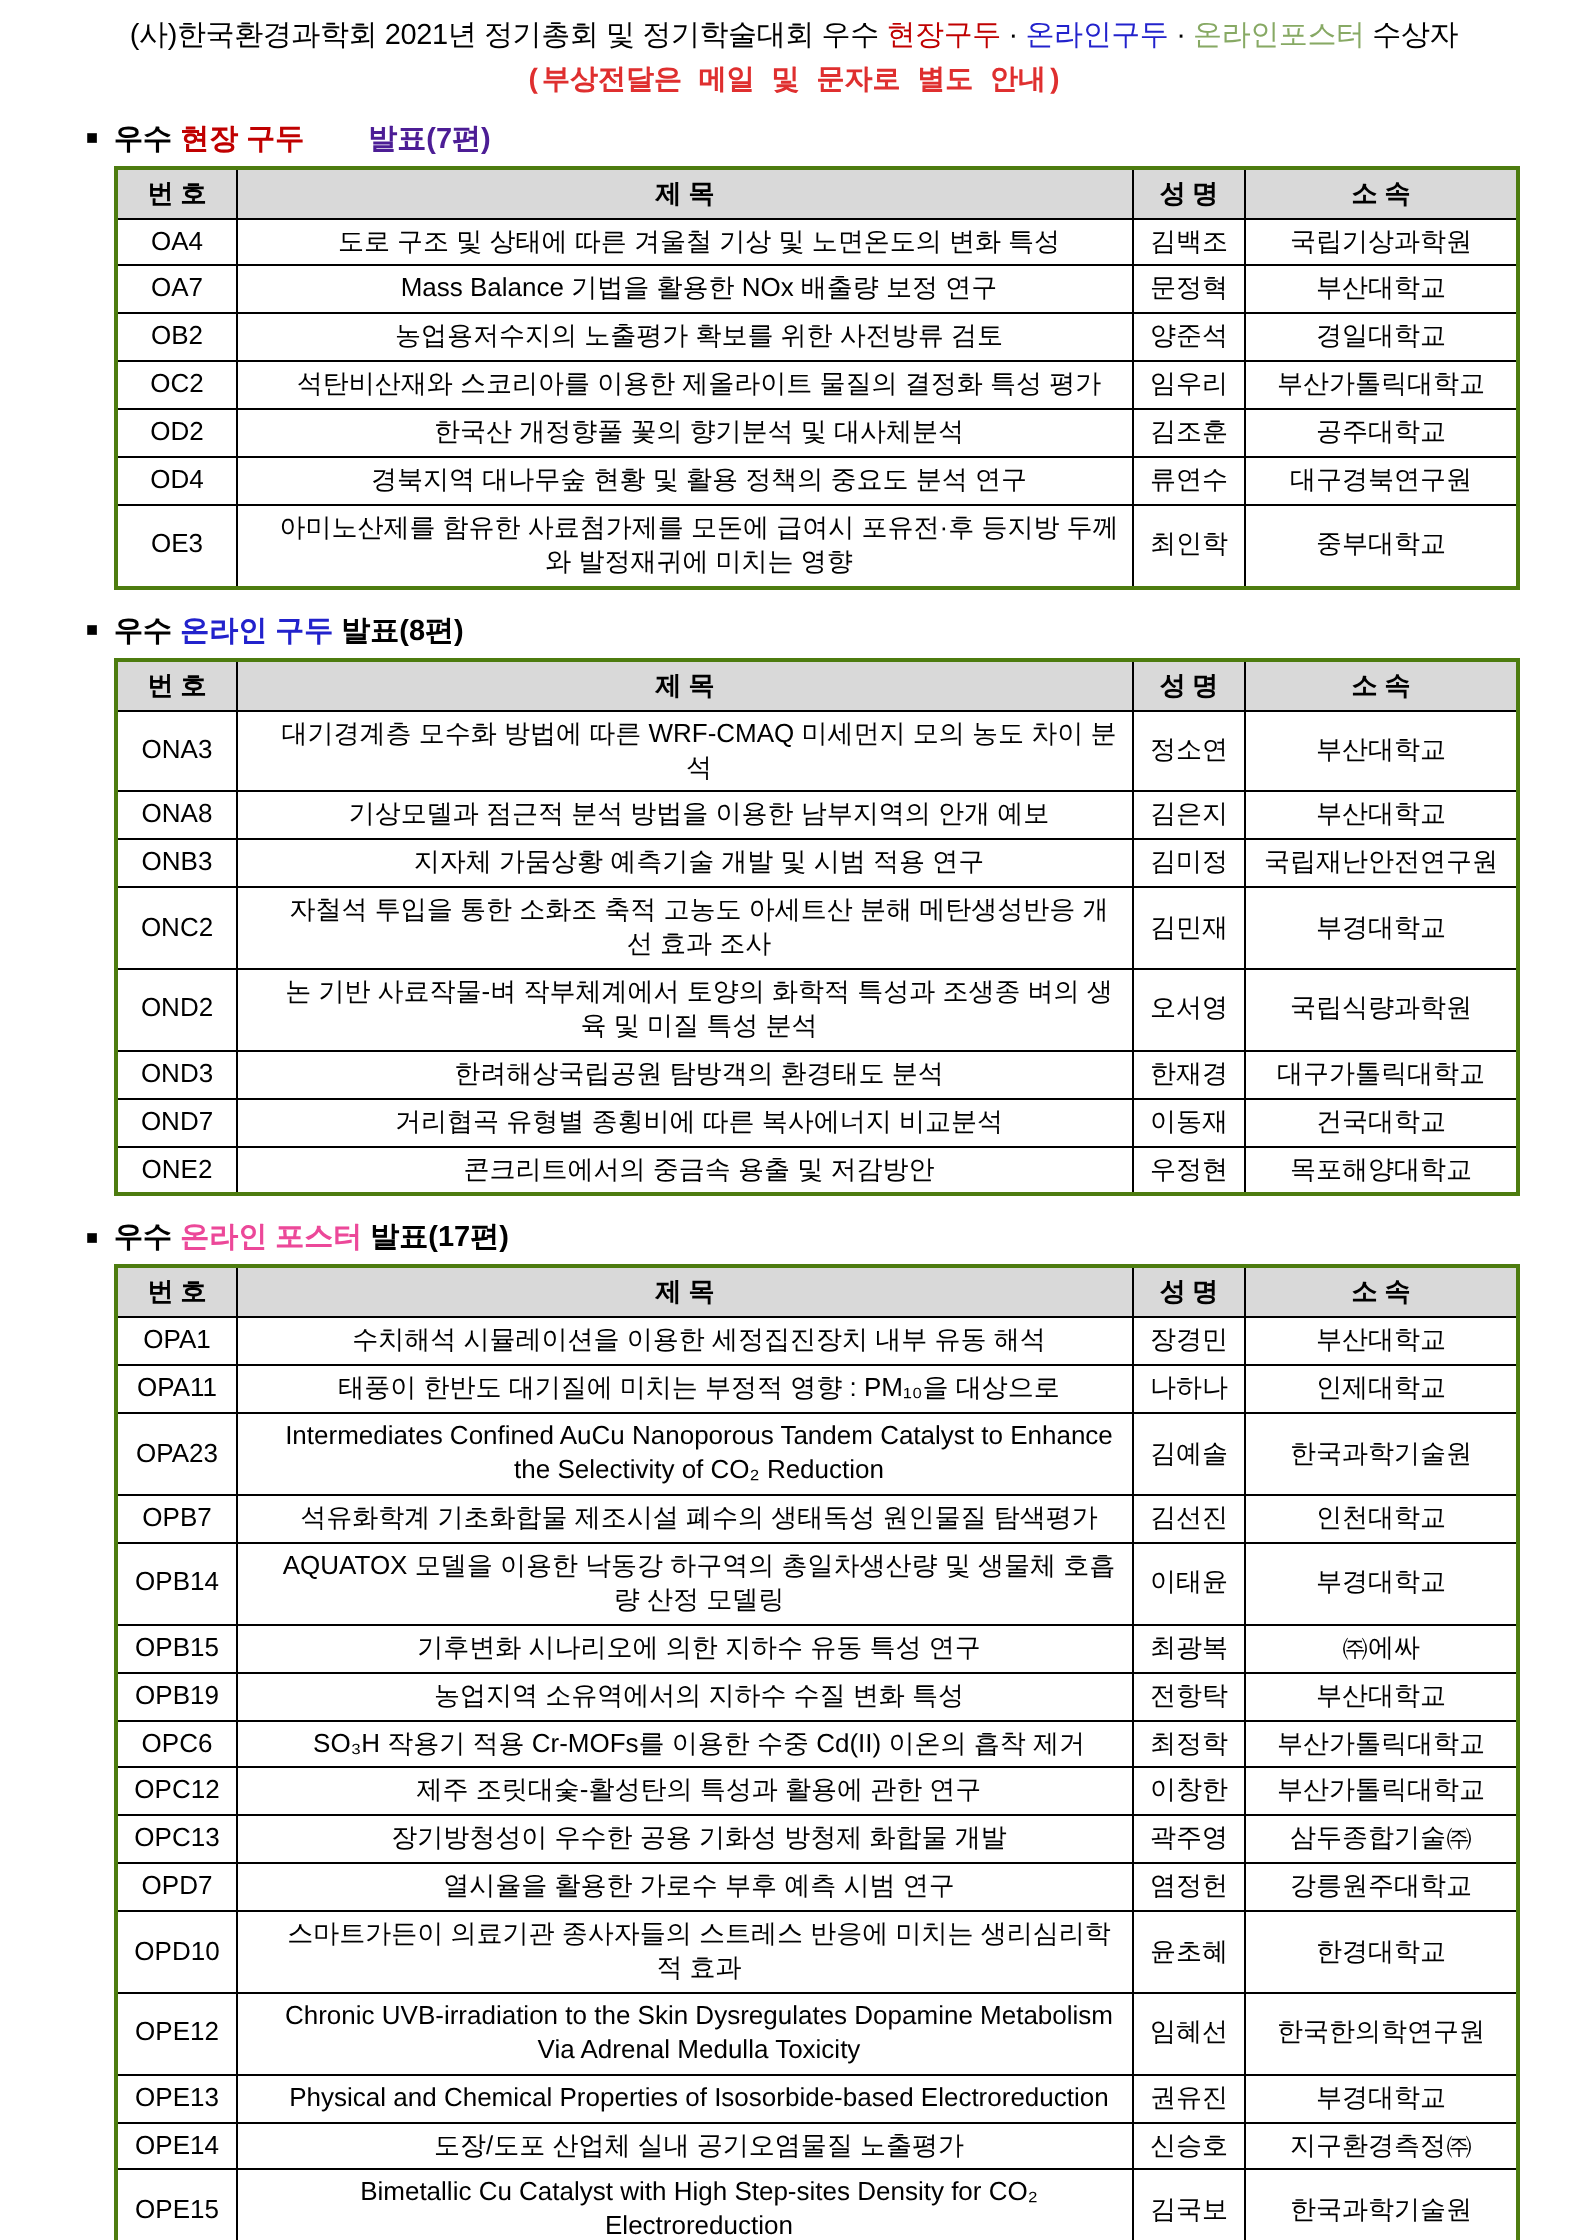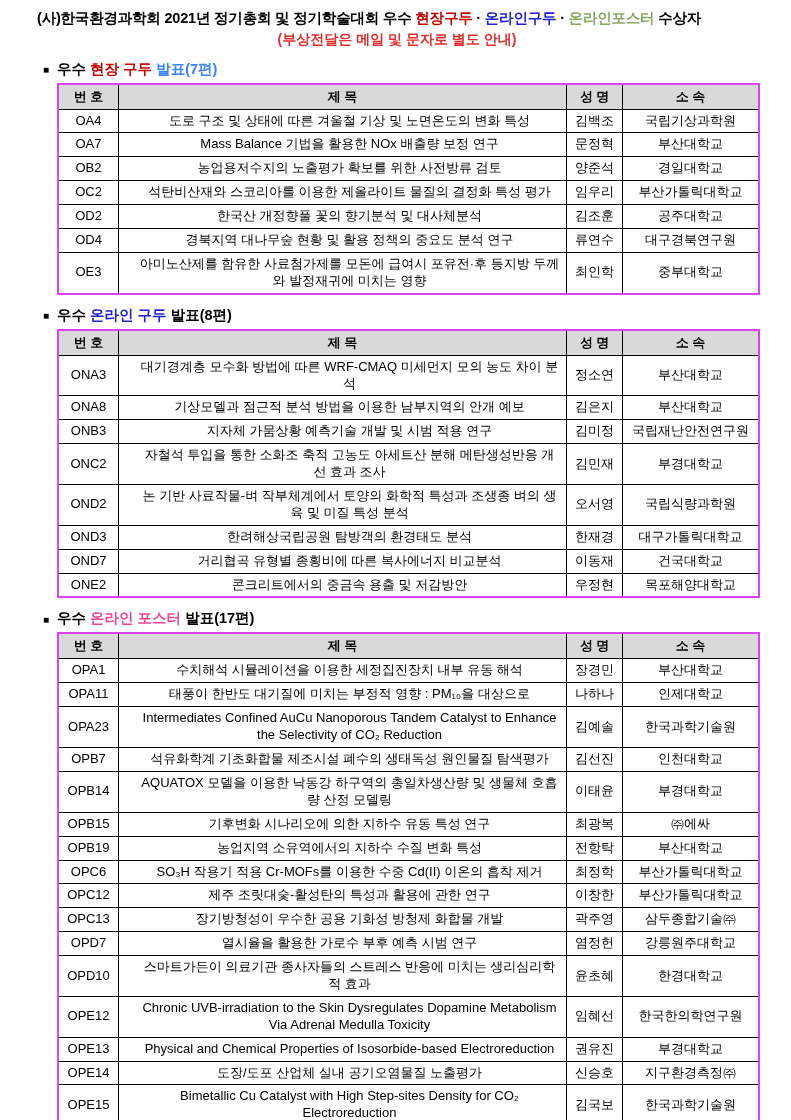--- a/index.html
+++ b/index.html
@@ -14,54 +14,55 @@
     width: 791px;
     min-height: 1120px;
     box-sizing: border-box;
   }
   .page {
     box-sizing: border-box;
     width: 791px;
     padding: 9px 54px 20px 57px;
   }
   .doc-title {
-    text-align: left;
-    font-weight: bold;
+    text-align: center;
+    font-weight: normal;
     font-size: 14.5px;
     line-height: 1.35;
     letter-spacing: -0.2px;
     white-space: nowrap;
     margin-left: -20px;
     margin-right: -20px;
   }
   .doc-subtitle {
     text-align: center;
     font-weight: bold;
     font-size: 14px;
     margin-top: 2px;
+    font-family: Liberation Mono, monospace;
   }
   .award-section { margin-top: 11px; }
   .section-heading {
     display: flex;
     align-items: center;
     gap: 8px;
     margin: 0 0 4px -14px;
     font-size: 14.5px;
     font-weight: bold;
   }
   .bullet {
     font-size: 10px;
     line-height: 1;
     transform: translateY(1px);
   }
   table.awards-table {
     border-collapse: collapse;
     table-layout: fixed;
     width: 680px;
-    border: 2px solid #d946ef;
+    border: 2px solid #4d7c0f;
   }
   .awards-table th, .awards-table td {
     border: 1px solid #000000;
     font-size: 13px;
     overflow: hidden;
   }
   .awards-table th {
     background: #d9d9d9;
     font-weight: bold;
     text-align: center;
@@ -78,21 +79,21 @@
 </head>
 <body>
 
 <div class="page">
   <div class="doc-title"><span style="color: rgb(0, 0, 0);">(사)한국환경과학회 2021년 정기총회 및 정기학술대회 우수 </span><span style="color: rgb(192, 0, 0);">현장구두</span><span style="color: rgb(0, 0, 0);"> · </span><span style="color: rgb(34, 34, 204);">온라인구두</span><span style="color: rgb(0, 0, 0);"> · </span><span style="color: rgb(135, 169, 100);">온라인포스터</span><span style="color: rgb(0, 0, 0);"> 수상자</span></div>
   <div class="doc-subtitle" style="color: rgb(223, 47, 47);">(부상전달은 메일 및 문자로 별도 안내)</div>
   <div>
   <section class="award-section">
     <h2 class="section-heading">
       <span class="bullet">■</span>
-      <span class="heading-text"><span style="color: rgb(0, 0, 0);">우수 </span><span style="color: rgb(192, 0, 0);">현장 구두</span><span style="color: #3b82f6;"> 발표(7편)</span></span>
+      <span class="heading-text"><span style="color: rgb(0, 0, 0);">우수 </span><span style="color: rgb(192, 0, 0);">현장 구두</span><span style="color: #4c1d95; margin-left: 28px;"> 발표(7편)</span></span>
     </h2>
     <table class="awards-table">
       <thead>
         <tr>
               <th class="w-no">번 호</th>
               <th class="w-title">제 목</th>
               <th class="w-name">성 명</th>
               <th class="w-affil">소 속</th>
             </tr>
       </thead>

